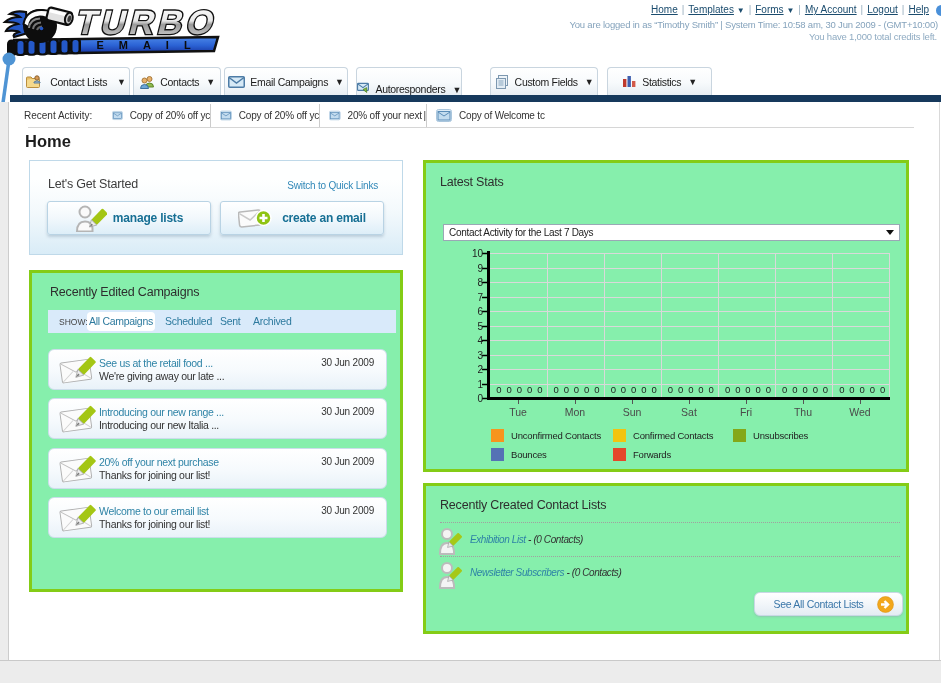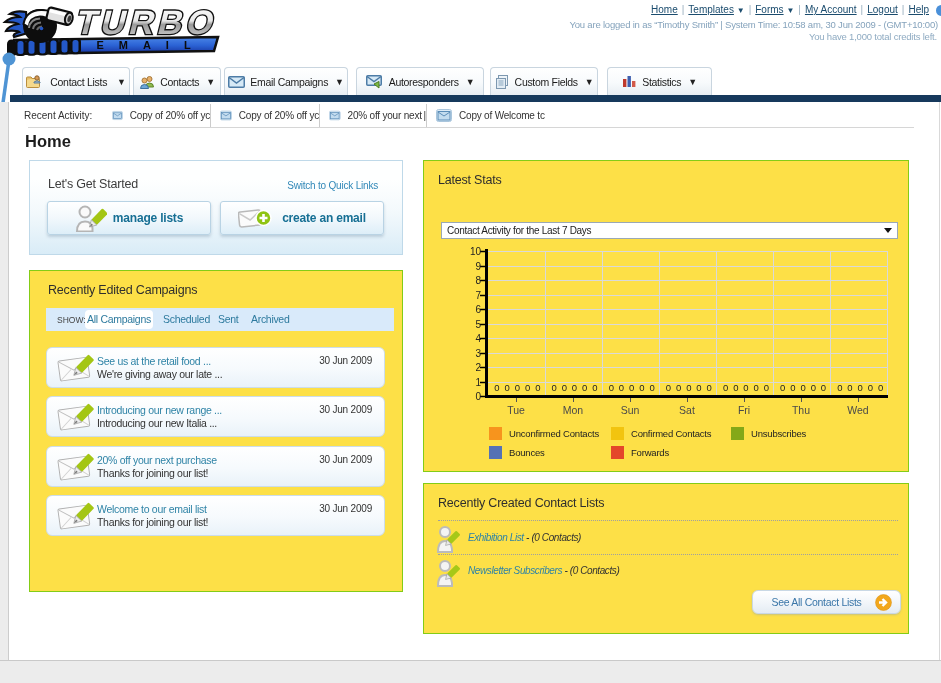--- a/index.html
+++ b/index.html
@@ -18,21 +18,21 @@
 .tab { position:absolute; top:67px; height:28px; border:1px solid #c9d5df; border-bottom:none; border-radius:4px 4px 0 0; background:linear-gradient(#ffffff,#f7fafc 55%,#e8eef3); font-size:10.5px; letter-spacing:-0.3px; color:#1a1a1a; display:flex; align-items:center; justify-content:center; gap:5px; }
 .tab { white-space:nowrap; }
 .tab .arr { font-size:9px; color:#222; margin-left:2px; }
 .darkbar { position:absolute; left:10px; top:95px; width:931px; height:7px; background:#16395c; }
 
 .ra-label { position:absolute; left:24px; top:110px; font-size:10px; color:#333; }
 .ra-item { position:absolute; top:104px; height:23px; display:flex; align-items:center; gap:7px; font-size:10px; letter-spacing:-0.2px; color:#333; padding-left:9px; border-right:1px solid #ccc; white-space:nowrap; overflow:hidden; }
 .ra-border { position:absolute; left:28px; top:127px; width:886px; height:0; border-bottom:1px solid #d6d6d6; }
 .home { position:absolute; left:25px; top:132px; font-size:16.5px; font-weight:bold; color:#1d1d1d; }
 
-.panel { position:absolute; background:#fde047; border:1px solid #84cc16; }
+.panel { position:absolute; background:#86efac; border:3px solid #84cc16; }
 .lgs { position:absolute; left:29px; top:160px; width:374px; height:95px; border:1px solid #bfd9e9; background:linear-gradient(#feffff 20%, #f3f9fc 55%, #d9ecf7); }
 .lgs h2 { position:absolute; left:18px; top:16px; font-size:12.5px; font-weight:normal; color:#3c3c3c; letter-spacing:-0.2px; }
 .lgs .switch { position:absolute; right:24px; top:19px; font-size:10px; letter-spacing:-0.2px; color:#3188b8; }
 .bigbtn { position:absolute; top:40px; height:34px; border:1px solid #b9d3e4; border-radius:3px; background:linear-gradient(#ffffff,#f2f8fc 50%,#ddeef8); box-shadow:0 2px 3px rgba(140,165,185,0.45); display:flex; align-items:center; justify-content:center; gap:10px; font-size:12px; font-weight:bold; color:#166f94; letter-spacing:-0.2px; }
 
 .camp { left:29px; top:270px; width:374px; height:322px; }
 .camp h2 { left:18px; }
 .stats h2, .rccl h2 { left:14px; }
 .camp h2, .stats h2, .rccl h2 { position:absolute; top:12px; font-size:12.5px; font-weight:normal; color:#2e2e2e; letter-spacing:-0.2px; }
 .showbar { position:absolute; left:16px; top:37px; width:348px; height:23px; background:#d9eafa; font-size:10.5px; letter-spacing:-0.3px; color:#2d7a9e; }
@@ -144,21 +144,21 @@
 <div class="tab" style="left:133px; width:88px;"><svg width="16" height="14" viewBox="0 0 16 14">
       <circle cx="10.5" cy="4" r="2.5" fill="#e8b06a" stroke="#a97b3c"></circle>
       <path d="M6.5 12 Q6.5 8 10.5 8 Q14.5 8 14.5 12 Z" fill="#8fba4e" stroke="#5d8427"></path>
       <circle cx="5.5" cy="5.5" r="2.5" fill="#e8b06a" stroke="#a97b3c"></circle>
       <path d="M1.5 13.5 Q1.5 9.5 5.5 9.5 Q9.5 9.5 9.5 13.5 Z" fill="#6fa7d8" stroke="#3c6f9e"></path>
     </svg>Contacts<span class="arr">▼</span></div>
 <div class="tab" style="left:224px; width:124px;"><svg width="17" height="12" viewBox="0 0 17 12">
       <rect x="0.75" y="0.75" width="15.5" height="10.5" rx="1" fill="#d6e9f6" stroke="#4d7ca6" stroke-width="1.5"></rect>
       <path d="M1 1.5 L8.5 7 L16 1.5" fill="none" stroke="#4d7ca6" stroke-width="1.5"></path>
     </svg>Email Campaigns<span class="arr">▼</span></div>
-<div class="tab" style="left:356px; width:128px;"><svg width="18" height="14" viewBox="0 0 18 14">
+<div class="tab" style="left:356px; width:106px;align-items:flex-end;"><svg width="18" height="14" viewBox="0 0 18 14">
       <rect x="0.75" y="0.75" width="14.5" height="9.5" rx="1" fill="#d6e9f6" stroke="#4d7ca6" stroke-width="1.5"></rect>
       <path d="M1 1.5 L8 6.5 L15 1.5" fill="none" stroke="#4d7ca6" stroke-width="1.5"></path>
       <path d="M8 9 L13 6.5 L13 13 Z" fill="#7cb944" stroke="#4e7d21"></path>
     </svg>Autoresponders<span class="arr">▼</span></div>
 <div class="tab" style="left:490px; width:108px;"><svg width="15" height="14" viewBox="0 0 15 14">
       <rect x="3.5" y="0.5" width="9" height="10" fill="#eef4f9" stroke="#7d98b0"></rect>
       <rect x="1.5" y="3.5" width="9" height="10" fill="#e2ecf4" stroke="#7d98b0"></rect>
       <path d="M3.5 6 H8.5 M3.5 8 H8.5 M3.5 10 H8.5" stroke="#8aa7bf" stroke-width="1"></path>
     </svg>Custom Fields<span class="arr">▼</span></div>
 <div class="tab" style="left:607px; width:105px;"><svg width="15" height="13" viewBox="0 0 15 13">

